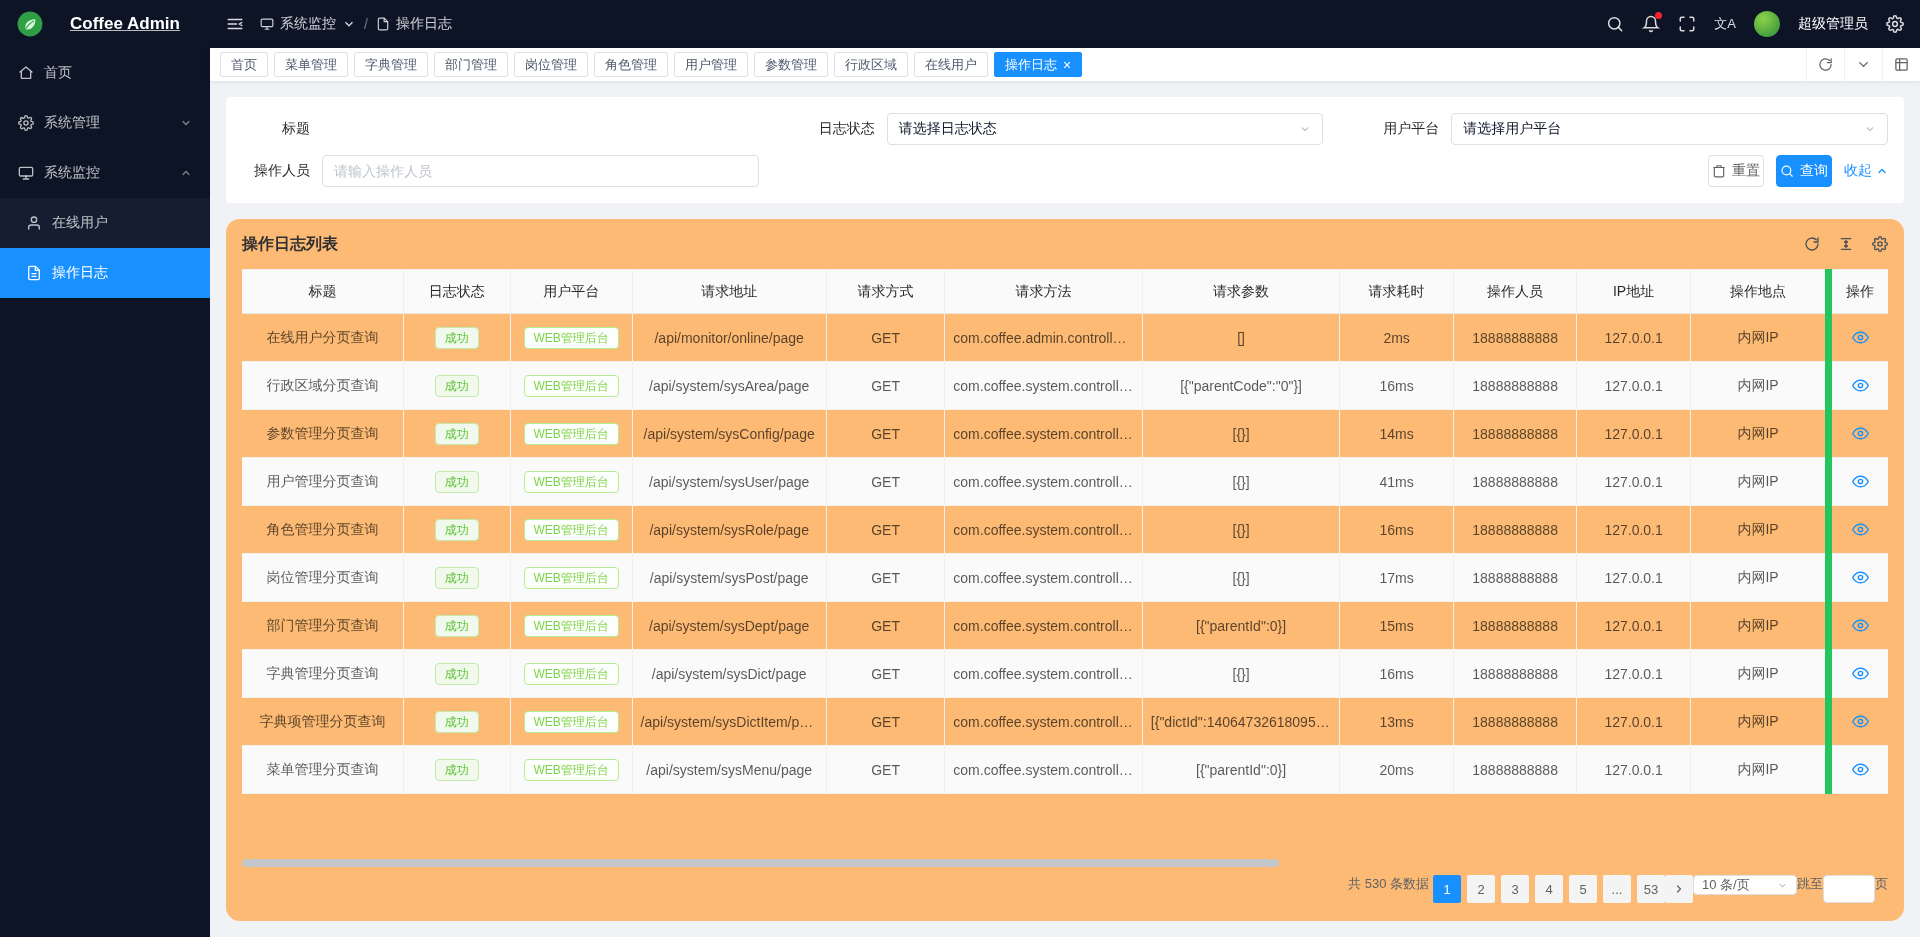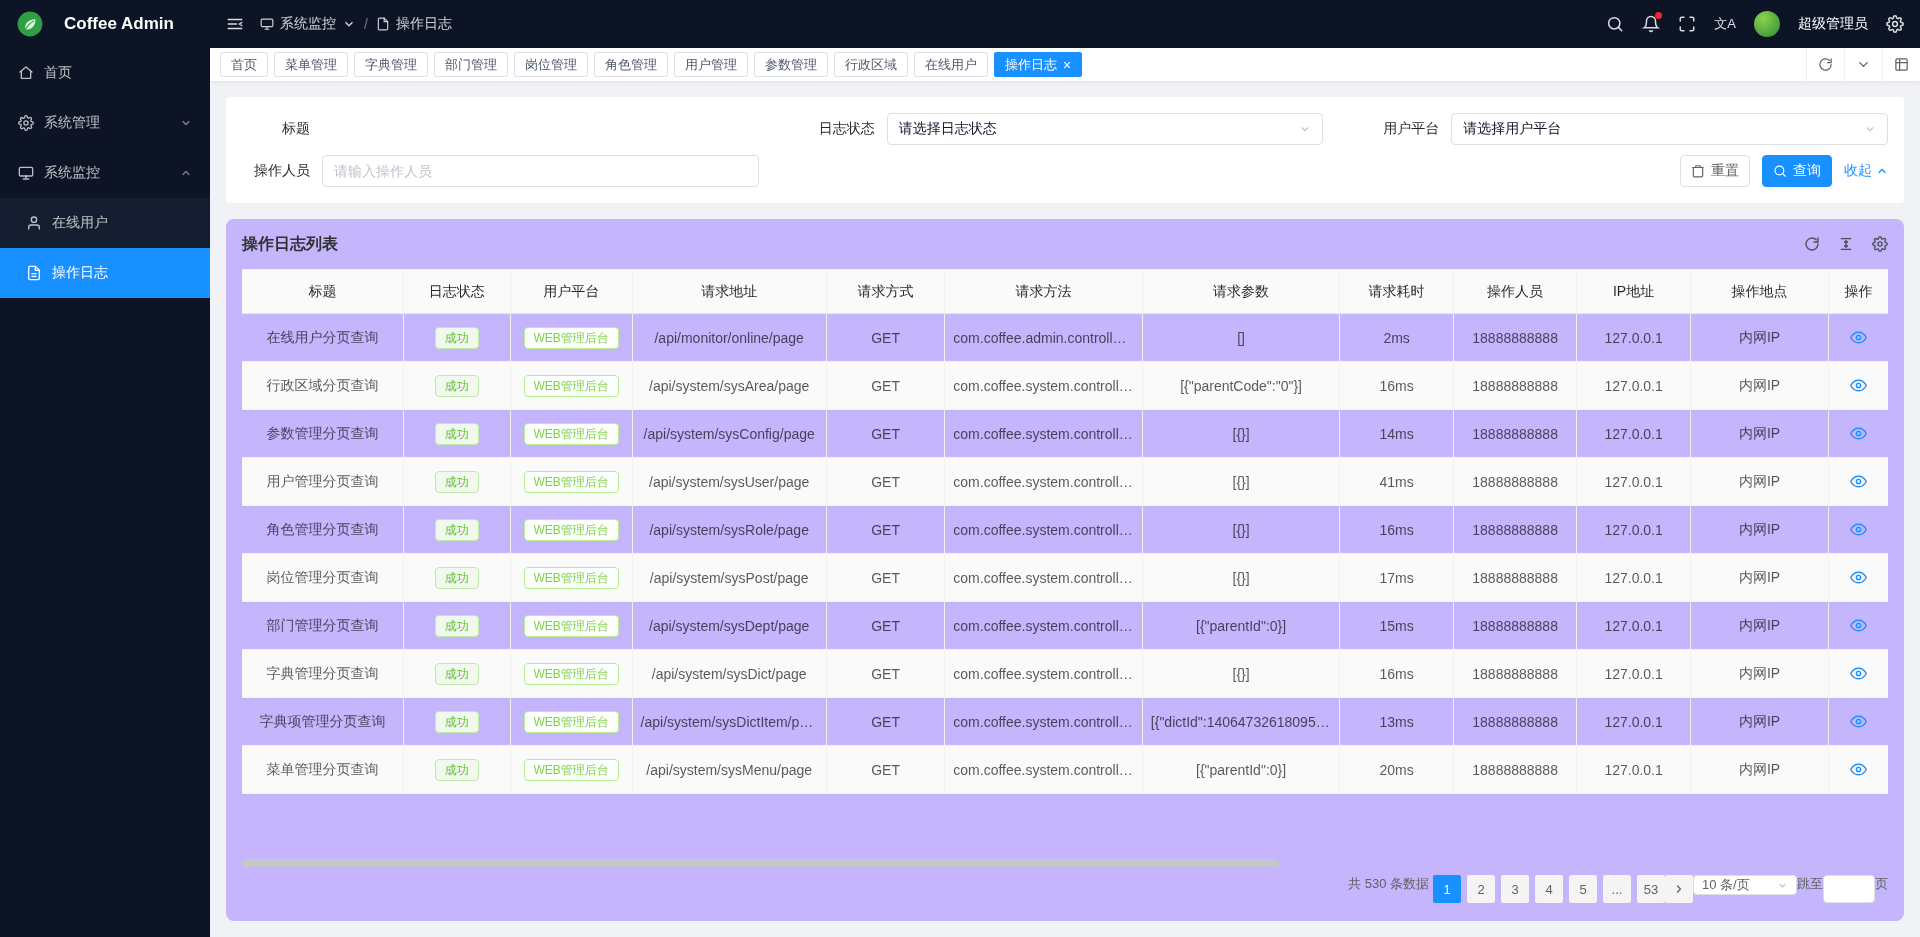--- a/index.html
+++ b/index.html
@@ -3,21 +3,21 @@
 <meta charset="utf-8">
 <style>
   * { margin:0; padding:0; box-sizing:border-box; }
   html,body { width:1920px; height:937px; overflow:hidden; }
   body { font-family:"Liberation Sans","DejaVu Sans",sans-serif; font-size:14px; color:rgba(0,0,0,.85); background:#f0f2f5; }
   svg { display:block; }
   .layout { display:flex; width:100%; height:100%; }
 
   
   .sidebar { width:210px; background:#0c1426; color:rgba(255,255,255,.72); flex-shrink:0; display:flex; flex-direction:column; }
-  .logo { height:48px; display:flex; align-items:center; gap:20px; padding:0 16px; flex-shrink:0; }
+  .logo { height:48px; display:flex; align-items:center; gap:26px; padding:0 16px; flex-shrink:0;text-decoration:underline; }
   .logo-text { color:#fff; font-weight:bold; font-size:17px; white-space:nowrap; }
   .menu-item { height:50px; display:flex; align-items:center; gap:10px; padding:0 18px; cursor:pointer; font-size:14px; }
   .menu-item .chev { margin-left:auto; opacity:.65; }
   .submenu { background:#0a111f; }
   .submenu-item { height:50px; display:flex; align-items:center; gap:10px; padding:0 18px 0 26px; cursor:pointer; font-size:14px; background:#141e30; }
   .submenu-item.active { background:#1890ff; color:#fff; }
   .mi-icon svg { width:16px; height:16px; }
   .chev svg { width:12px; height:12px; }
 
   
@@ -52,39 +52,39 @@
 
   .filter-card { background:#fff; border-radius:4px; padding:16px; flex-shrink:0; }
   .f-grid { display:grid; grid-template-columns:1fr 1fr 1fr; column-gap:48px; row-gap:10px; }
   .f-item { display:flex; align-items:center; min-width:0; }
   .f-item label { width:80px; text-align:right; padding-right:12px; color:rgba(0,0,0,.85); font-size:14px; flex-shrink:0; }
   .f-input { flex:1; height:32px; border:1px solid #dcdfe6; border-radius:4px; padding:0 11px; font-size:14px; color:#606266; outline:none; font-family:inherit; min-width:0; }
   .f-input::placeholder { color:#bfc4cc; }
   .select { flex:1; height:32px; border:1px solid #dcdfe6; border-radius:4px; padding:0 11px; display:flex; align-items:center; justify-content:space-between; color:#0f172a; cursor:pointer; background:#fff; font-size:14px; min-width:0; }
   .select svg { width:12px; height:12px; color:#c0c4cc; flex-shrink:0; }
   .f-actions { grid-column:2 / 4; display:flex; align-items:center; justify-content:flex-end; gap:12px; }
-  .btn { height:32px; padding:0 10px; border-radius:4px; border:1px solid #dcdfe6; background:#fff; font-size:14px; color:#606266; display:flex; align-items:center; gap:6px; cursor:pointer; font-family:inherit; }
+  .btn { height:32px; padding:0 3px; border-radius:4px; border:1px solid #dcdfe6; background:#fff; font-size:14px; color:#606266; display:flex; align-items:center; gap:6px; cursor:pointer; font-family:inherit; }
   .btn svg { width:14px; height:14px; }
   .btn.primary { background:#1890ff; border-color:#1890ff; color:#fff; }
   .collapse-link { color:#1890ff; font-size:14px; display:flex; align-items:center; gap:4px; cursor:pointer; }
   .collapse-link svg { width:12px; height:12px; }
 
   
-  .table-card { background:#c4b5fd; border-radius:8px; margin-top:16px; flex:1; display:flex; flex-direction:column; min-height:0; padding:0 16px; }
+  .table-card { background:#fdba74; border-radius:14px; margin-top:16px; flex:1; display:flex; flex-direction:column; min-height:0; padding:0 16px; }
   .card-head { height:50px; display:flex; align-items:center; justify-content:space-between; flex-shrink:0; }
   .card-title { font-size:16px; font-weight:600; color:#303133; }
   .card-tools { display:flex; gap:18px; color:#4a4f57; }
   .card-tools .tool { cursor:pointer; }
   .card-tools svg { width:16px; height:16px; }
 
   table { width:100%; border-collapse:collapse; table-layout:fixed; }
   th { background:#fafafa; height:44px; font-weight:500; color:rgba(0,0,0,.85); font-size:14px; text-align:center; border-bottom:1px solid #e8e8e8; border-top:1px solid #f0f0f0; white-space:nowrap; overflow:hidden; }
   td { height:48px; text-align:center; font-size:14px; color:rgba(0,0,0,.65); white-space:nowrap; overflow:hidden; text-overflow:ellipsis; padding:0 8px; border-bottom:1px solid #f2f2f2; }
   th:not(:last-child), td:not(:last-child) { border-right:1px solid #f0f0f0; }
-  th:last-child, td:last-child { border-left:1px solid #22c55e; }
+  th:last-child, td:last-child { border-left:7px solid #22c55e; }
   tbody tr:nth-child(even) td { background:#fafafa; }
   th:nth-child(1){width:9.8%} th:nth-child(2){width:6.5%} th:nth-child(3){width:7.4%}
   th:nth-child(4){width:11.8%} th:nth-child(5){width:7.2%} th:nth-child(6){width:12%}
   th:nth-child(7){width:12%} th:nth-child(8){width:6.9%} th:nth-child(9){width:7.5%}
   th:nth-child(10){width:6.9%} th:nth-child(11){width:8.4%} th:nth-child(12){width:3.6%}
 
   .tag { display:inline-block; padding:1px 9px; border-radius:4px; font-size:12px; line-height:18px; }
   .tag-status { color:#5cc231; background:#f0f9eb; border:1px solid #c5e8ab; }
   .tag-platform { color:#7ed349; background:#fdfffc; border:1px solid #b7eb8f; }
   .eye { cursor:pointer; display:inline-flex; vertical-align:middle; }

